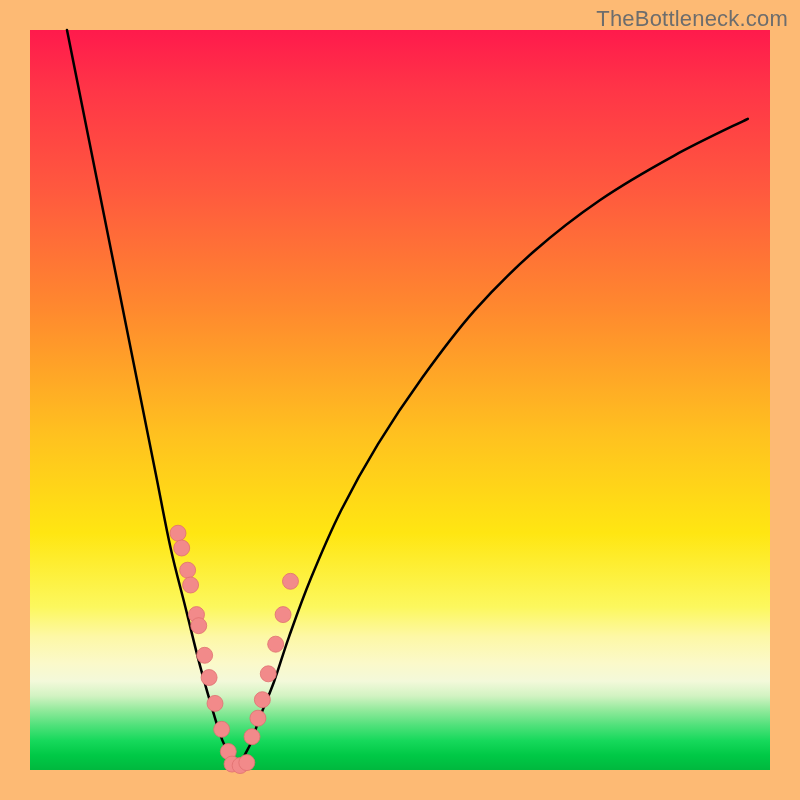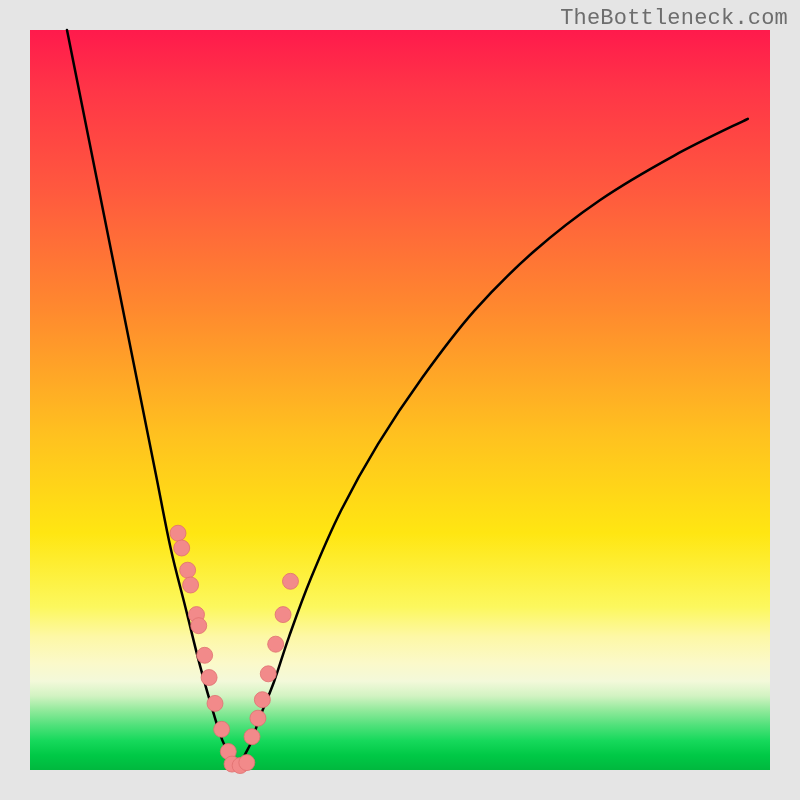--- a/index.html
+++ b/index.html
@@ -8,22 +8,21 @@
     width: 800px;
     height: 800px;
     background: #000;
     font-family: Arial, Helvetica, sans-serif;
     overflow: hidden;
   }
   .frame {
     position: relative;
     width: 800px;
     height: 800px;
-    background: #e5e5e5;
-    font-family: Liberation Mono, monospace;
+    background: #fdba74;
   }
   .plot-area {
     position: absolute;
     left: 30px;
     top: 30px;
     width: 740px;
     height: 740px;
     
     background: linear-gradient(
       to bottom,

